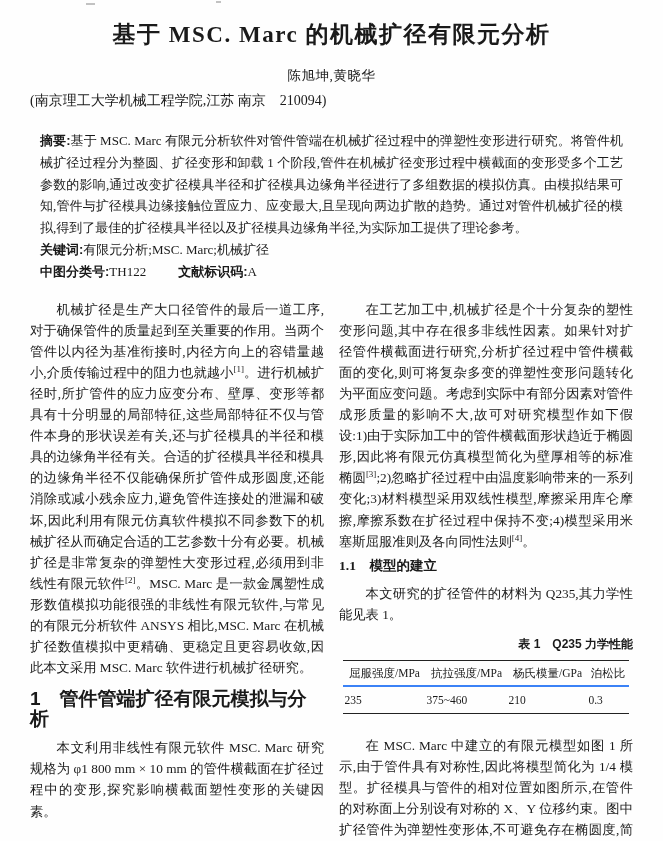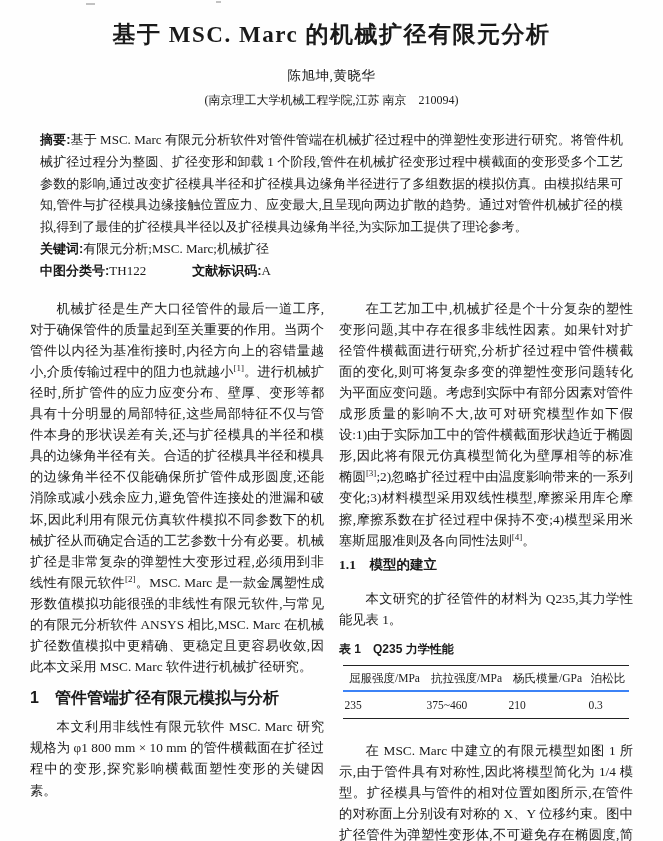--- a/index.html
+++ b/index.html
@@ -13,42 +13,42 @@
 
   .artifact { position: absolute; background: #9a9a9a; opacity: .6; }
   .artifact.a1 { left: 86px;  top: 3px; width: 9px;  height: 2px; }
   .artifact.a2 { left: 216px; top: 1px; width: 5px;  height: 2px; }
 
   .title {
     margin: 8px 0 0; text-align: center;
     font-size: 23px; font-weight: 700; letter-spacing: 1.5px; line-height: 30px;
   }
   .authors { margin-top: 17px; text-align: center; font-size: 13.5px; letter-spacing: .5px; }
-  .affiliation { margin-top: 7px; text-align: center; font-size: 12px; }
+  .affiliation { margin-top: 7px; font-size: 14px; }
 
   .front { margin: 20px 10px 0 10px; font-size: 13px; line-height: 21.8px; }
   .front p { margin: 0; }
   .abstract-para { text-align: justify; }
   .hei { font-family: "Liberation Sans", "DejaVu Sans", sans-serif; font-weight: 700; font-style: normal; }
-  .pubinfo { display: flex; gap: 46px; }
+  .pubinfo { display: flex; gap: 32px; }
   .pubinfo .pair { white-space: nowrap; }
 
   .columns { display: flex; gap: 15px; margin-top: 16px; font-size: 13.3px; line-height: 21.1px; }
   .col { width: 294px; }
   .para { margin: 0; text-indent: 2em; text-align: justify; }
   sup { font-size: 9px; line-height: 0; }
 
   .sec-heading {
     font-family: "Liberation Sans", "DejaVu Sans", sans-serif;
-    font-size: 16px; font-weight: 700; margin: 11px 0 8px; line-height: 20px;
+    font-size: 19px; font-weight: 700; margin: 11px 0 8px; line-height: 20px;
   }
-  .subsec-heading { font-size: 13.5px; font-weight: 700; margin: 4px 0 13px; line-height: 20px; }
+  .subsec-heading { font-size: 13.5px; font-weight: 700; margin: 4px 0 7px; line-height: 20px; }
 
   .tbl-caption {
-    text-align: left; font-family: "Liberation Sans", "DejaVu Sans", sans-serif;
+    text-align: right; font-family: "Liberation Sans", "DejaVu Sans", sans-serif;
     font-weight: 700; font-size: 12px; margin: 10px 0 0; line-height: 18px;
   }
   table.data {
     width: 97%; margin: 7px auto 0; border-collapse: collapse;
     font-size: 11.5px; line-height: 14px;
     border-top: 1.5px solid #222; border-bottom: 1.5px solid #222;
   }
   table.data th { font-weight: 400; padding: 5px 1px; border-bottom: 2px solid #3b82f6; text-align: center; }
   table.data td { padding: 6px 1px; text-align: left; }
   .spaced { margin-top: 21px; }

